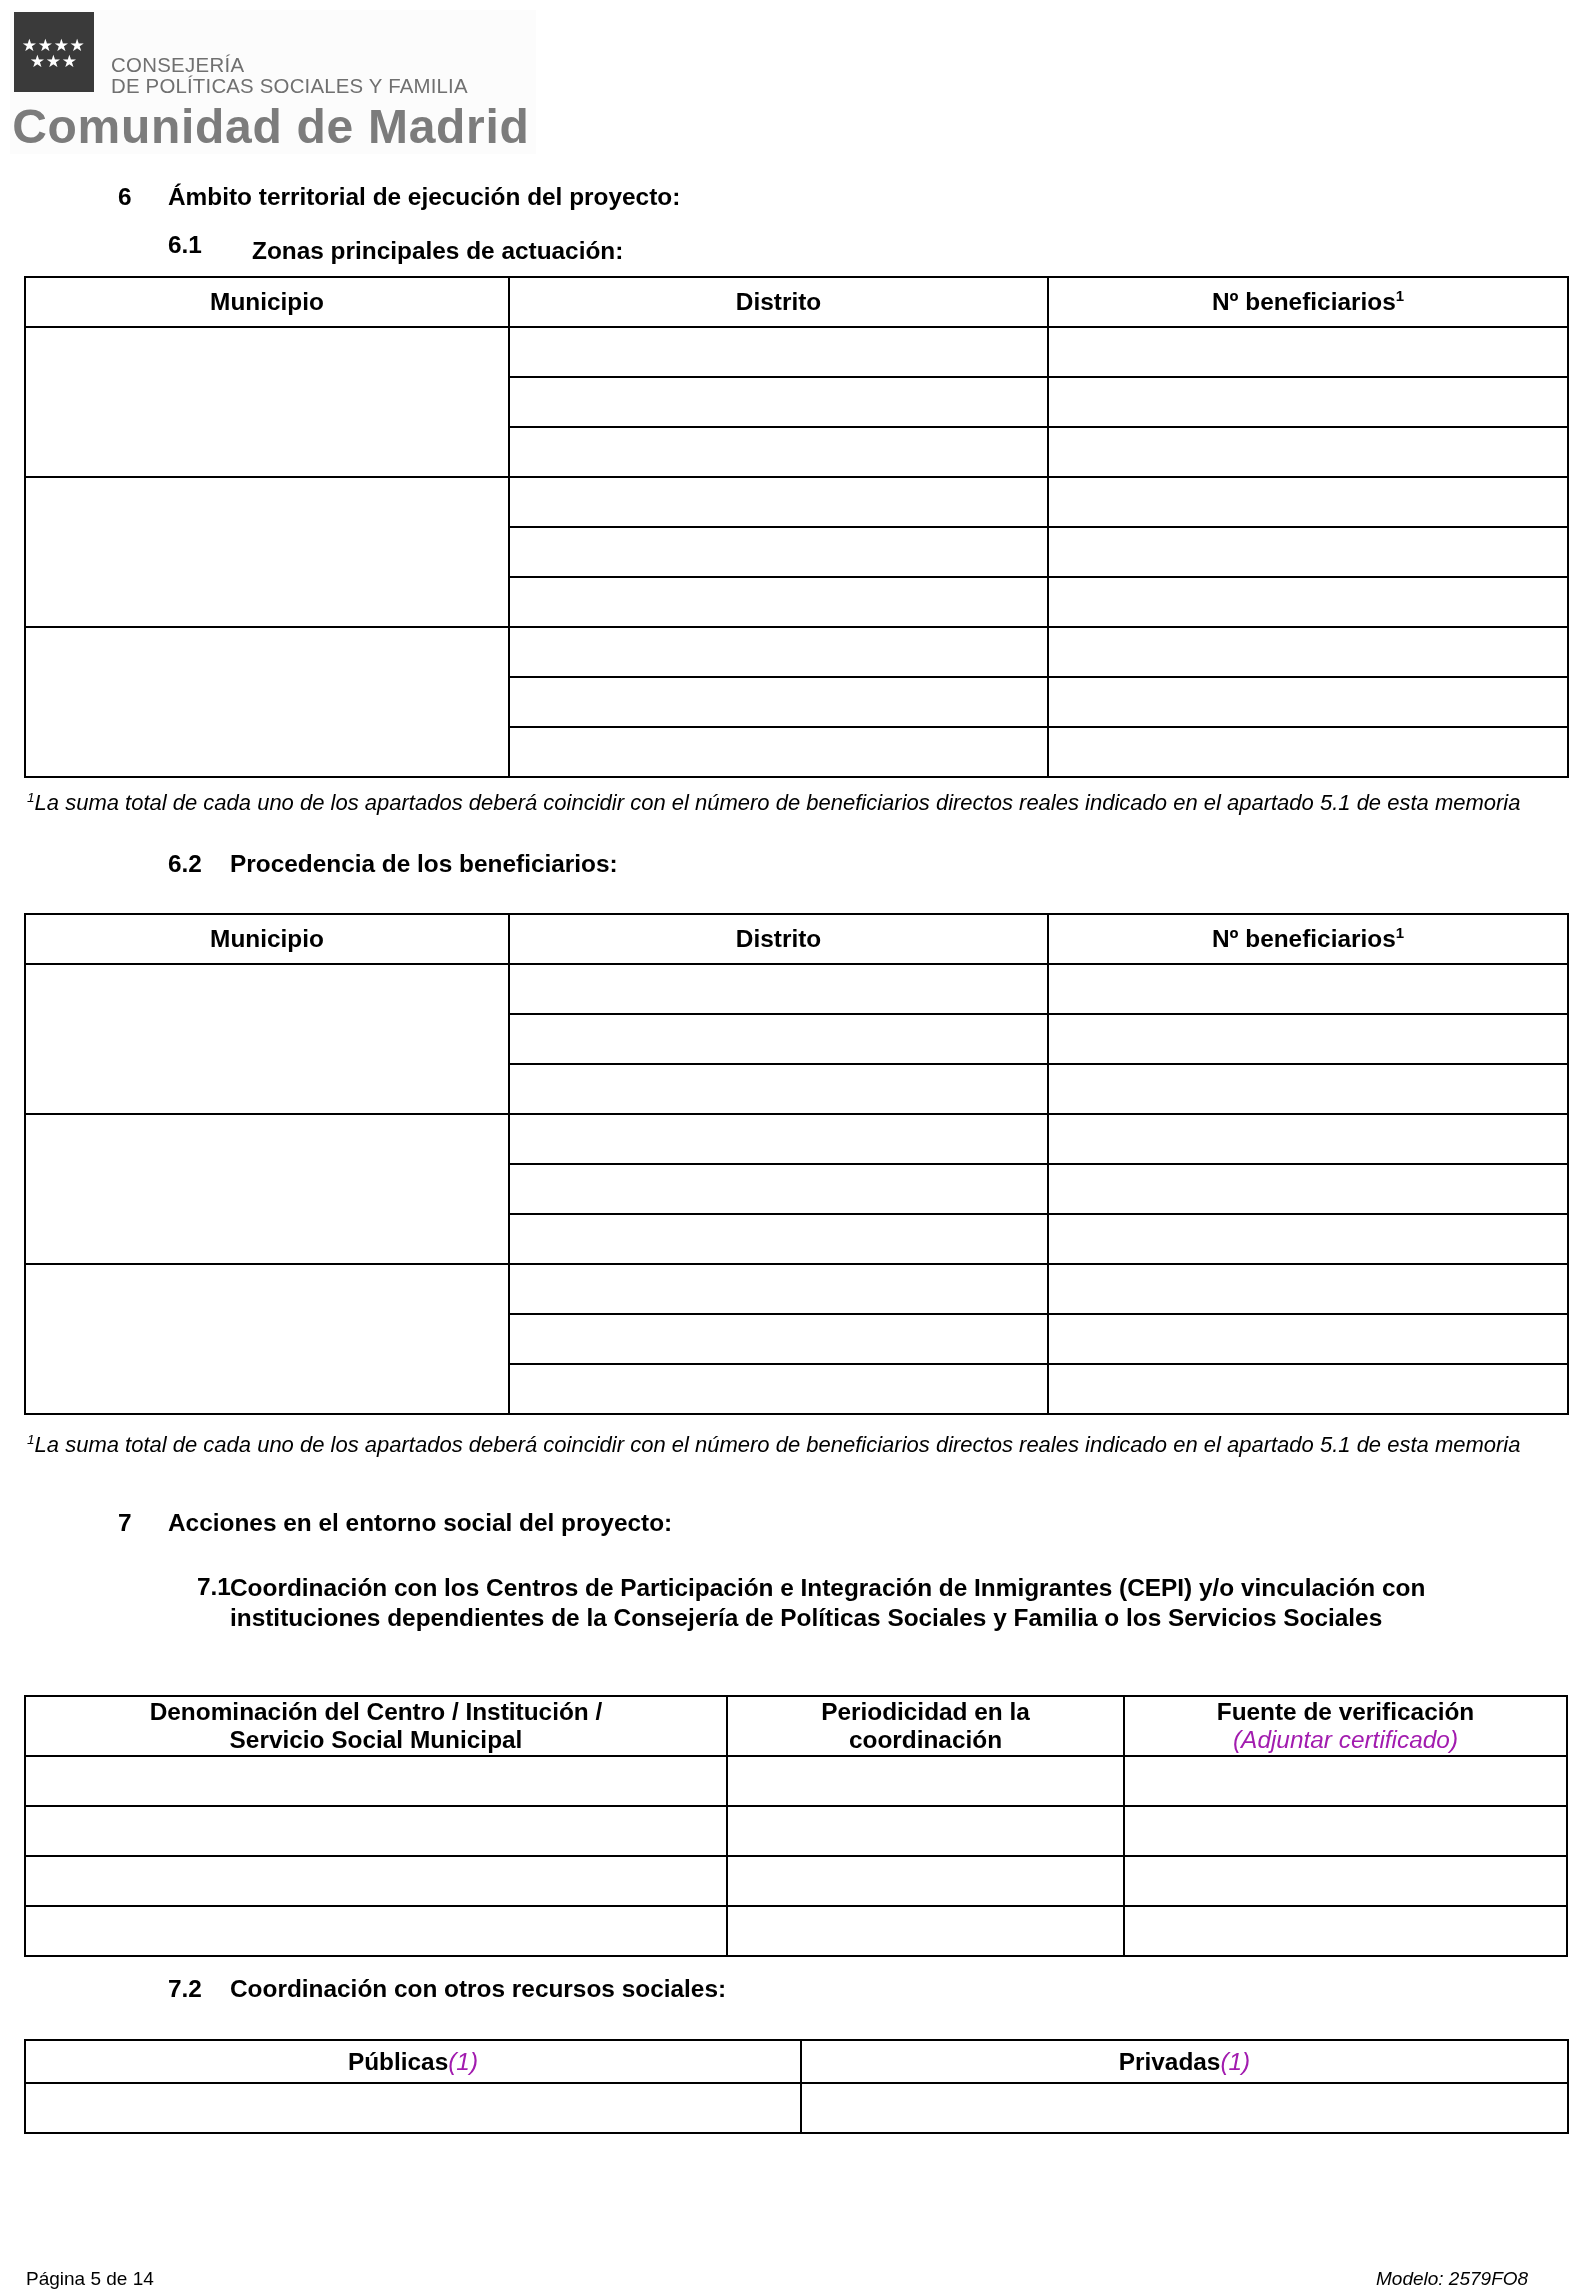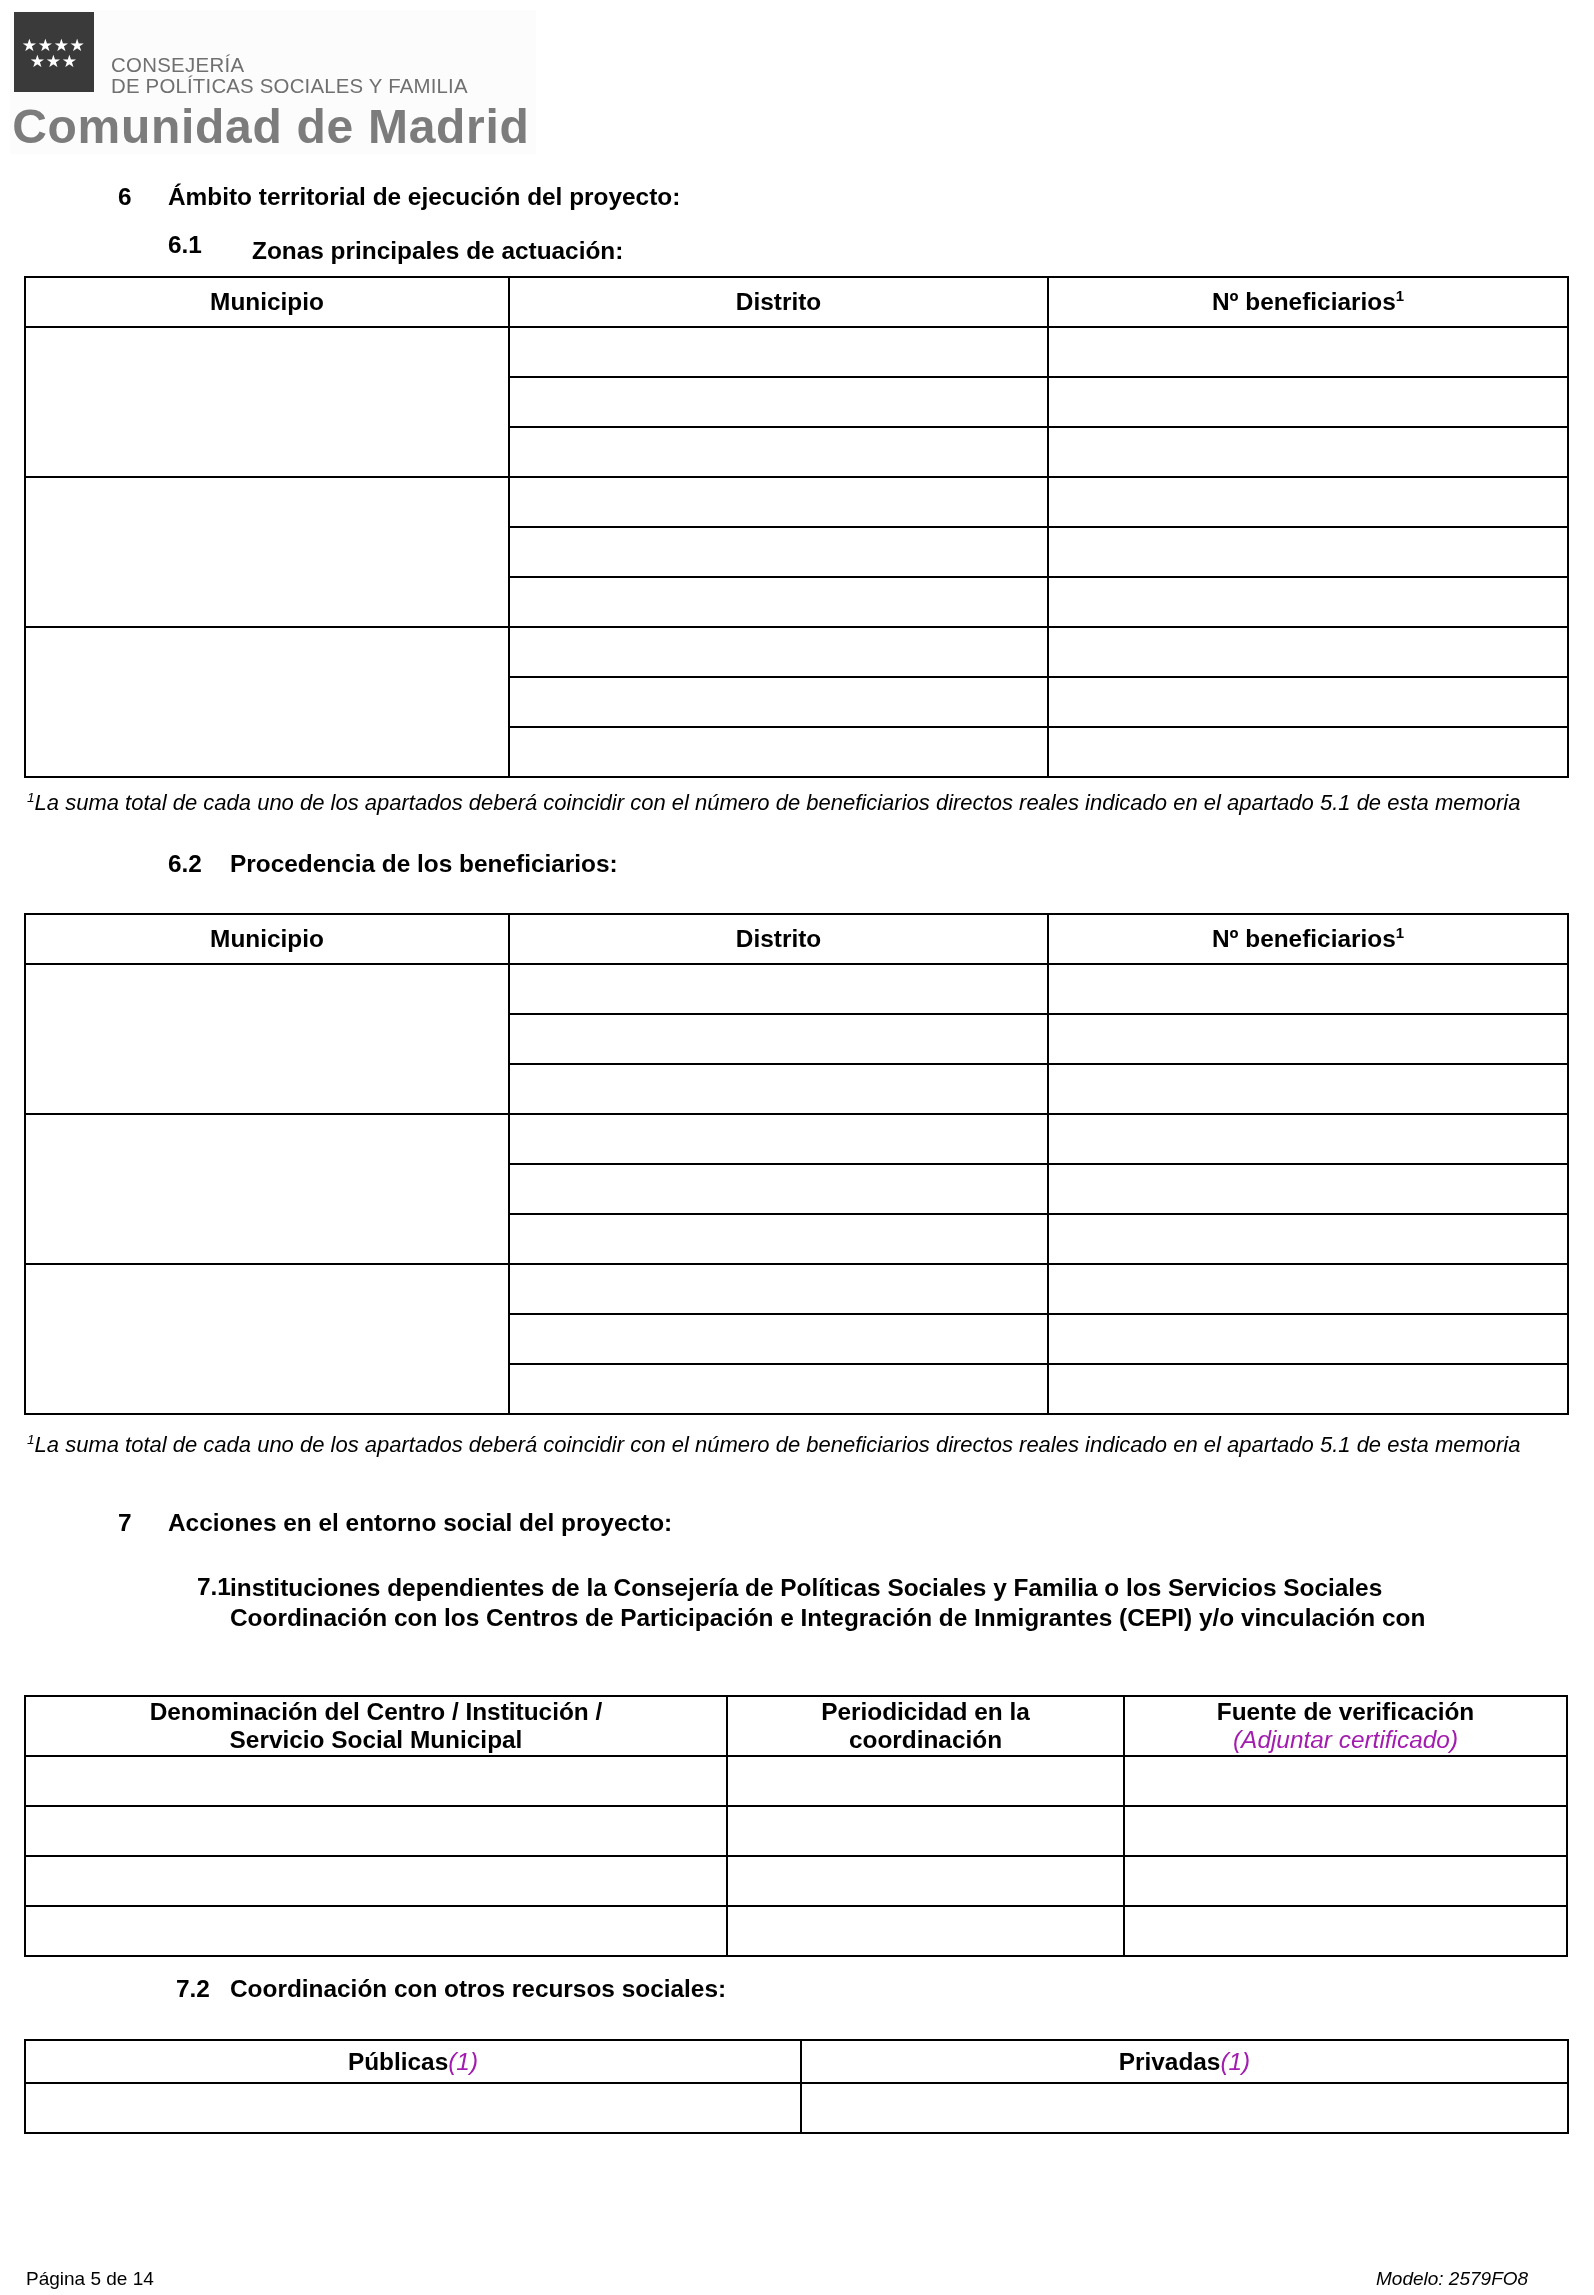--- a/index.html
+++ b/index.html
@@ -156,22 +156,22 @@
 </tbody>
   </table>
 
 <div class="abs footnote" style="top:1432px;"><sup>1</sup><span>La suma total de cada uno de los apartados deberá coincidir con el número de beneficiarios directos reales indicado en el apartado 5.1 de esta memoria</span></div>
 
 <div class="abs h1" style="left:118px; top:1509px;">7</div>
 <div class="abs h1" style="left:168px; top:1509px;">Acciones en el entorno social del proyecto:</div>
 
 <div class="abs h1" style="left:168px; top:1573px;margin-left:29px;">7.1</div>
 <div class="abs h1" style="left:230px; top:1573px; line-height:30px;">
+  <div>Coordinación con los Centros de Participación e Integración de Inmigrantes (CEPI) y/o vinculación con</div>
   <div>instituciones dependientes de la Consejería de Políticas Sociales y Familia o los Servicios Sociales</div>
-  <div>Coordinación con los Centros de Participación e Integración de Inmigrantes (CEPI) y/o vinculación con</div>
 </div>
 
 <table class="grid" style="left:24px; top:1695px; width:1543px;">
   <colgroup>
       <col style="width:702px">
       <col style="width:397px">
       <col style="width:443px">
     </colgroup>
   <tbody>
       <tr style="height:60px">
@@ -204,21 +204,21 @@
         <td></td>
       </tr>
   <tr style="height:50px">
         <td></td>
         <td></td>
         <td></td>
       </tr>
 </tbody>
   </table>
 
-<div class="abs h1" style="left:176px; top:1975px;">7.2</div>
+<div class="abs h1" style="left:168px; top:1975px;">7.2</div>
 <div class="abs h1" style="left:230px; top:1975px;">Coordinación con otros recursos sociales:</div>
 
 <table class="grid" style="left:24px; top:2039px; width:1543px;">
   <colgroup>
       <col style="width:776px">
       <col style="width:767px">
     </colgroup>
   <tbody>
   <tr style="height:43px">
     <td><span>Públicas</span><span class="ital-grey">(1)</span></td>

